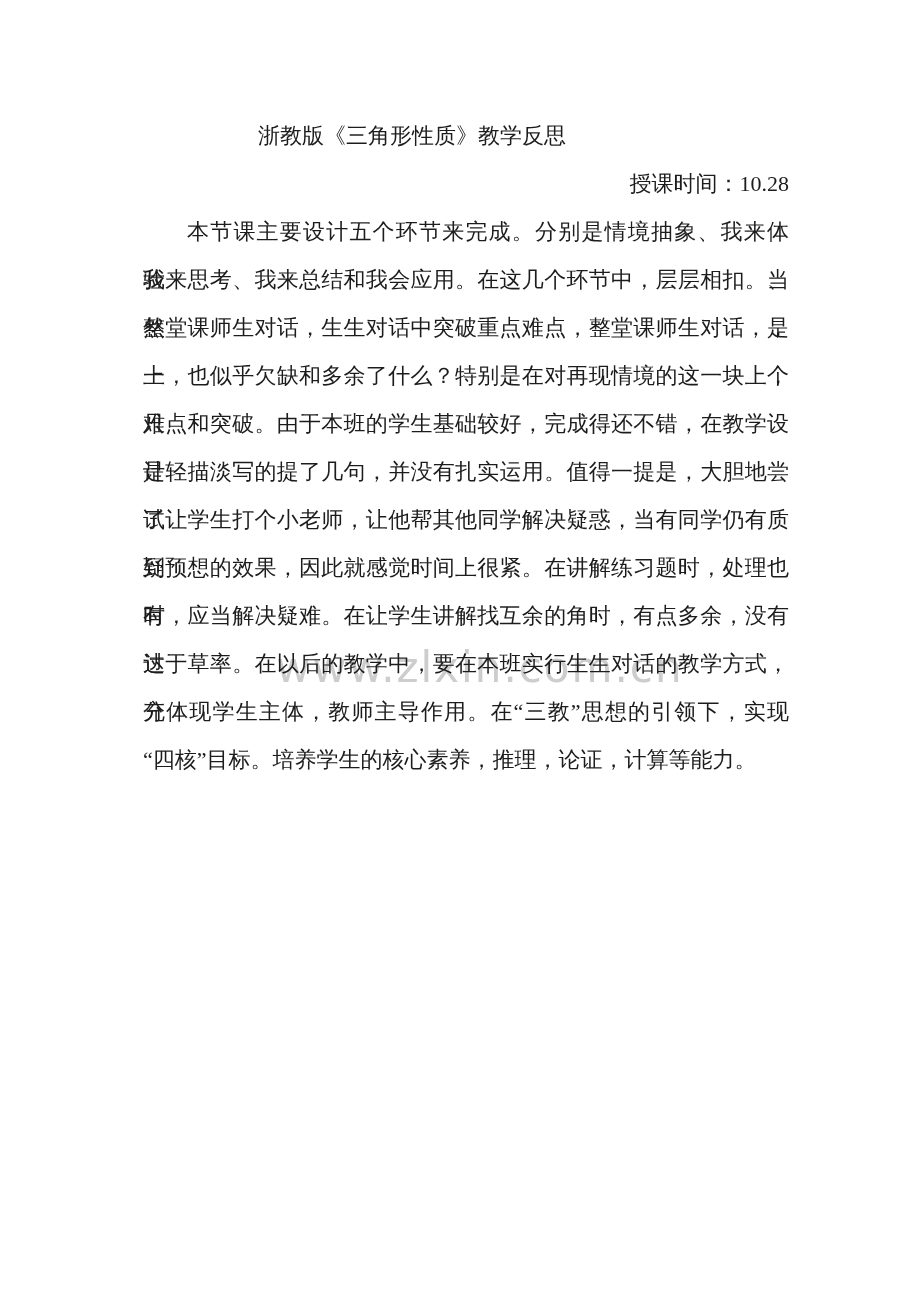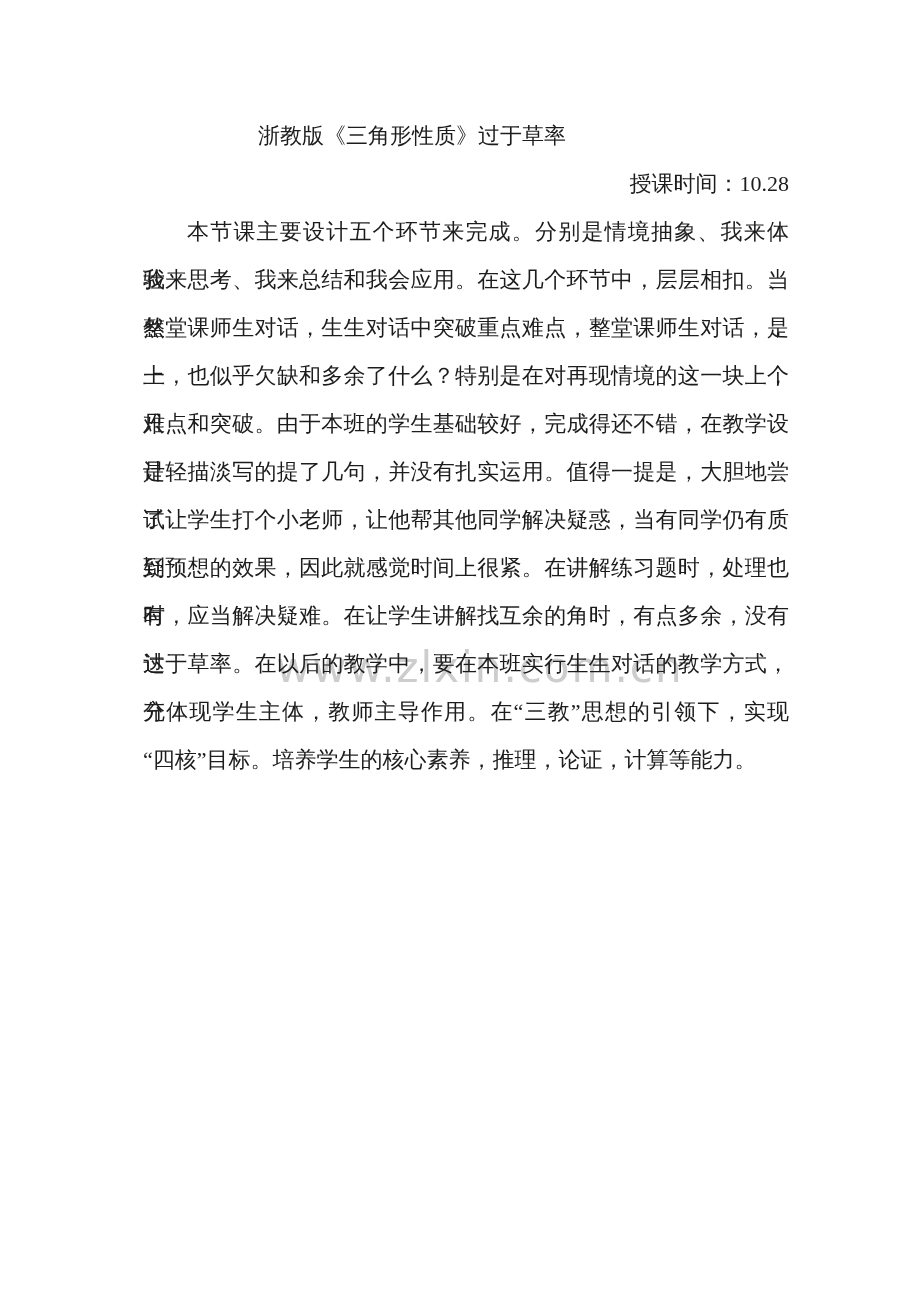--- a/index.html
+++ b/index.html
@@ -64,21 +64,21 @@
 </style>
 </head>
 <body>
 
 <div class="page">
 
   <div class="watermark">www.zlxin.com.cn</div>
 
   <div class="content">
 
-    <div class="line title-line">浙教版《三角形性质》过于草率</div>
+    <div class="line title-line">浙教版《三角形性质》教学反思</div>
 
     <div class="line meta-line">授课时间：10.28</div>
 
 
     <div class="line just indent">本节课主要设计五个环节来完成。分别是情境抽象、我来体验、</div>
     <div class="line just">我来思考、我来总结和我会应用。在这几个环节中，层层相扣。当然，</div>
     <div class="line just">整堂课师生对话，生生对话中突破重点难点，整堂课师生对话，是一个</div>
     <div class="line just">上，也似乎欠缺和多余了什么？特别是在对再现情境的这一块上，只</div>
     <div class="line just">难点和突破。由于本班的学生基础较好，完成得还不错，在教学设计</div>
     <div class="line just">是轻描淡写的提了几句，并没有扎实运用。值得一提是，大胆地尝试</div>

